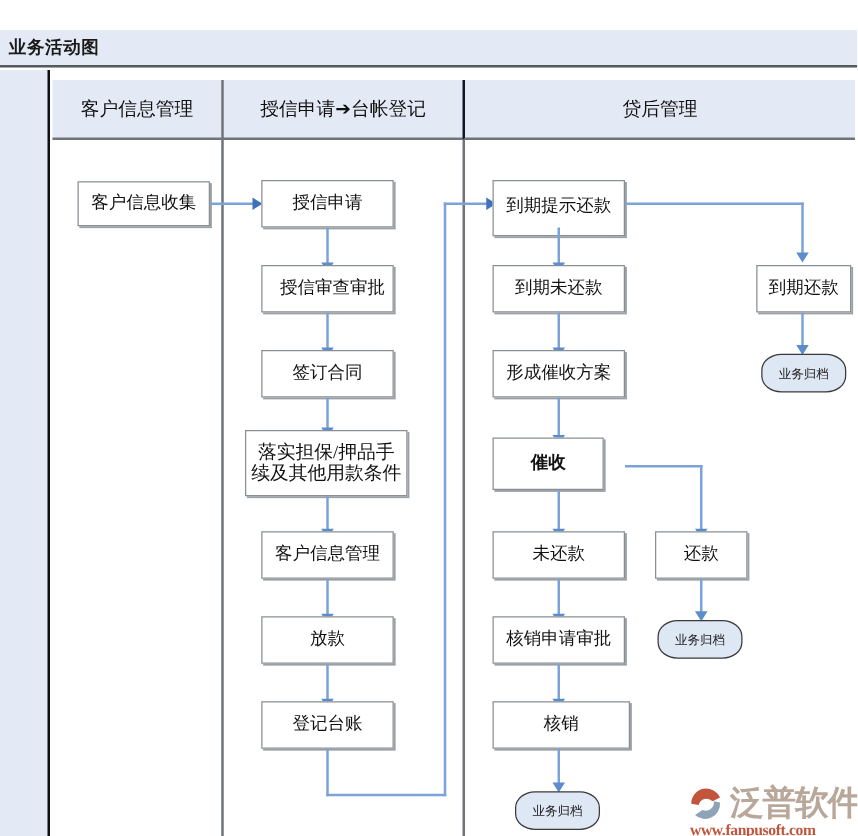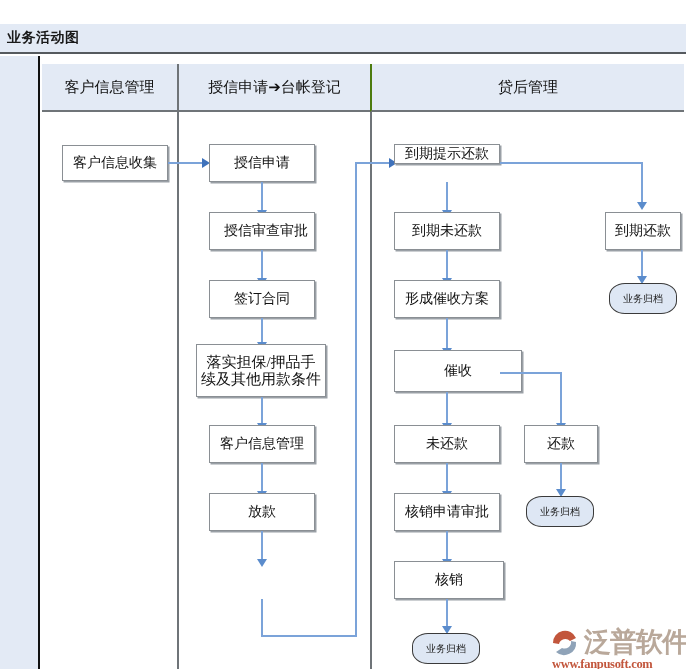--- a/index.html
+++ b/index.html
@@ -65,21 +65,21 @@
     box-sizing: border-box;
     display: flex;
     align-items: center;
     justify-content: center;
     font-size: 15px;
     color: #111111;
     white-space: nowrap;
   }
   .lane-head.h1 { left: 42px;  width: 135px; }
   .lane-head.h2 { left: 177px; width: 193px; border-left: 2px solid #6f7478; }
-  .lane-head.h3 { left: 370px; width: 314px; border-left: 2px solid #4d7c0f; }
+  .lane-head.h3 { left: 370px; width: 314px; border-left: 2px solid #0f172a; }
 
   
   .lane-div {
     position: absolute;
     top: 88px;
     width: 0;
     height: 579px;
     border-left: 2px solid #6f7478;
   }
   .lane-div.d1 { left: 177px; }
@@ -230,28 +230,31 @@
   </div>
   <div class="ln-v" style="left:261px; top:439px; height:30px;"></div>
   <div class="arr-d" style="left:257px; top:467px;"></div>
 
   <div class="node" style="left:209px; top:469px; width:106px; height:38px;">
     <span>放款</span>
   </div>
   <div class="ln-v" style="left:261px; top:507px; height:30px;"></div>
   <div class="arr-d" style="left:257px; top:535px;"></div>
 
+  <div class="node" style="left:209px; top:537px; width:106px; height:38px;">
+    <span>登记台账</span>
+  </div>
 
   <div class="ln-v" style="left:261px; top:575px; height:38px;"></div>
   <div class="ln-h" style="left:261px; top:611px; width:96px;"></div>
   <div class="ln-v" style="left:355px; top:138px; height:475px;"></div>
   <div class="ln-h" style="left:355px; top:138px; width:36px;"></div>
   <div class="arr-r" style="left:389px; top:134px;"></div>
 
-  <div class="node" style="left:394px; top:120px; width:106px; height:20px;text-align:right;">
+  <div class="node" style="left:394px; top:120px; width:106px; height:45px;text-align:right;">
     <span>到期提示还款</span>
   </div>
 
   <div class="ln-h" style="left:500px; top:138px; width:143px;"></div>
   <div class="ln-v" style="left:641px; top:138px; height:42px;"></div>
   <div class="arr-d" style="left:637px; top:178px;"></div>
 
   <div class="node" style="left:605px; top:188px; width:76px; height:38px;">
     <span>到期还款</span>
   </div>
@@ -270,21 +273,21 @@
   </div>
   <div class="ln-v" style="left:446px; top:226px; height:30px;"></div>
   <div class="arr-d" style="left:442px; top:254px;"></div>
 
   <div class="node" style="left:394px; top:256px; width:106px; height:38px;">
     <span>形成催收方案</span>
   </div>
   <div class="ln-v" style="left:446px; top:294px; height:32px;"></div>
   <div class="arr-d" style="left:442px; top:324px;"></div>
 
-  <div class="node" style="left:394px; top:326px; width:128px; height:42px;">
+  <div class="node" style="left:394px; top:326px; width:89px; height:42px;font-weight:bold;">
     <span>催收</span>
   </div>
 
   <div class="ln-h" style="left:500px; top:348px; width:62px;"></div>
   <div class="ln-v" style="left:560px; top:348px; height:53px;"></div>
   <div class="arr-d" style="left:556px; top:399px;"></div>
 
   <div class="node" style="left:524px; top:401px; width:74px; height:38px;">
     <span>还款</span>
   </div>

